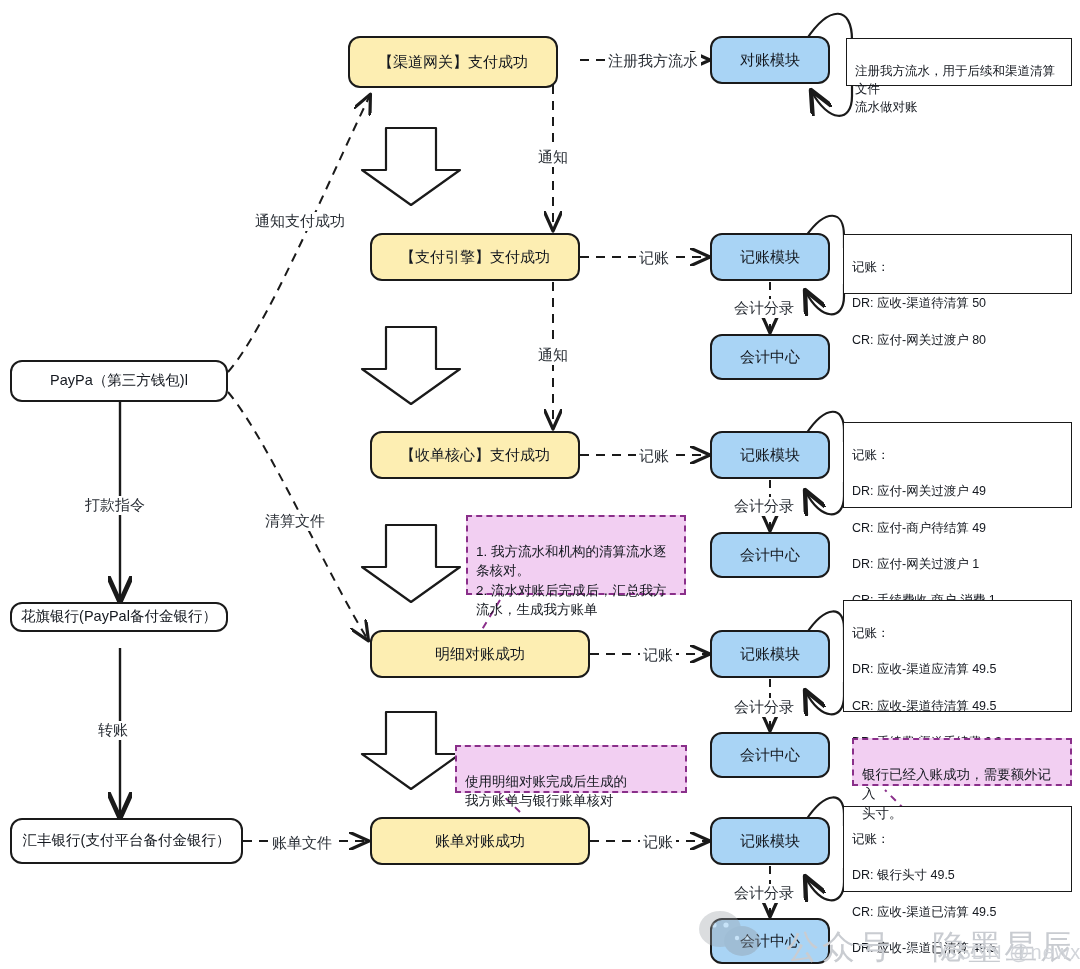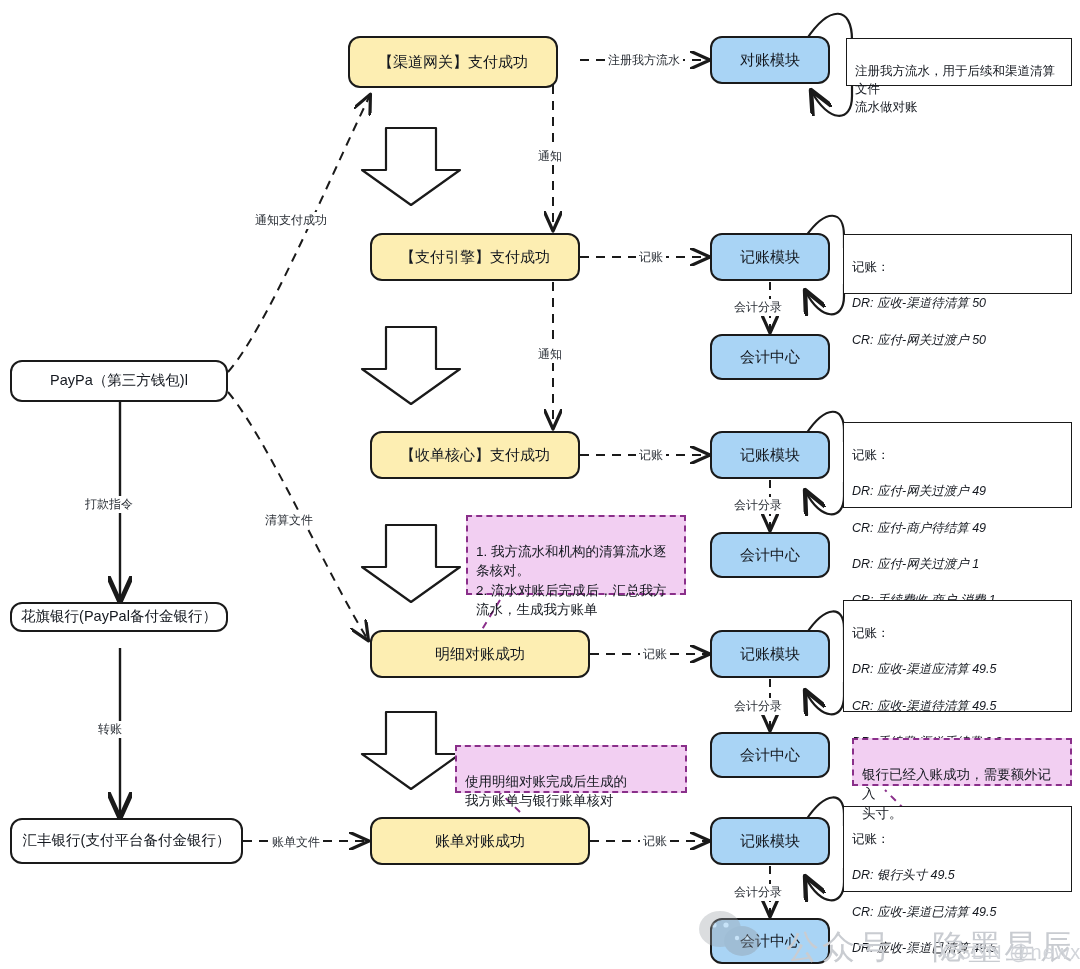--- a/index.html
+++ b/index.html
@@ -49,37 +49,37 @@
     background: #ffffff;
     border: 1.6px solid #1a1a1a;
     font-size: 12.5px;
     line-height: 1.45;
     color: #14181f;
     padding: 5px 8px;
     text-align: left;
     z-index: 4;
     white-space: pre-line;
   }
-  .note .ledger-line { white-space: nowrap; font-style: italic; }
+  .note .ledger-line { white-space: nowrap; }
   .purple {
     position: absolute;
     box-sizing: border-box;
     background: #f2cff2;
     border: 2px dashed #8a2f8a;
     font-size: 13.5px;
     line-height: 1.45;
     color: #14181f;
     padding: 5px 8px;
     text-align: left;
     z-index: 4;
     white-space: pre-line;
   }
   .edge-label {
     position: absolute;
-    font-size: 12px;
+    font-size: 15px;
     color: #2a2f36;
     background: #ffffff;
     padding: 0 3px;
     white-space: nowrap;
     z-index: 5;
   }
   .watermark {
     position: absolute;
     z-index: 6;
     pointer-events: none;
@@ -238,21 +238,21 @@
   </div>
 
   <div class="note" style="left:846px; top:38px; width:226px; height:48px;">
     <span>注册我方流水，用于后续和渠道清算文件
 流水做对账</span>
   </div>
 
   <div class="note" style="left:843px; top:234px; width:229px; height:60px;">
     <div>记账：</div>
     <div class="ledger-line">DR: 应收-渠道待清算  50</div>
-    <div class="ledger-line">CR: 应付-网关过渡户  50</div>
+    <div class="ledger-line">CR: 应付-网关过渡户  80</div>
   </div>
 
   <div class="note" style="left:843px; top:422px; width:229px; height:86px;">
     <div>记账：</div>
     <div class="ledger-line">DR: 应付-网关过渡户  49</div>
     <div class="ledger-line">CR: 应付-商户待结算  49</div>
     <div class="ledger-line">DR: 应付-网关过渡户  1</div>
     <div class="ledger-line">CR: 手续费收-商户-消费  1</div>
   </div>
 

